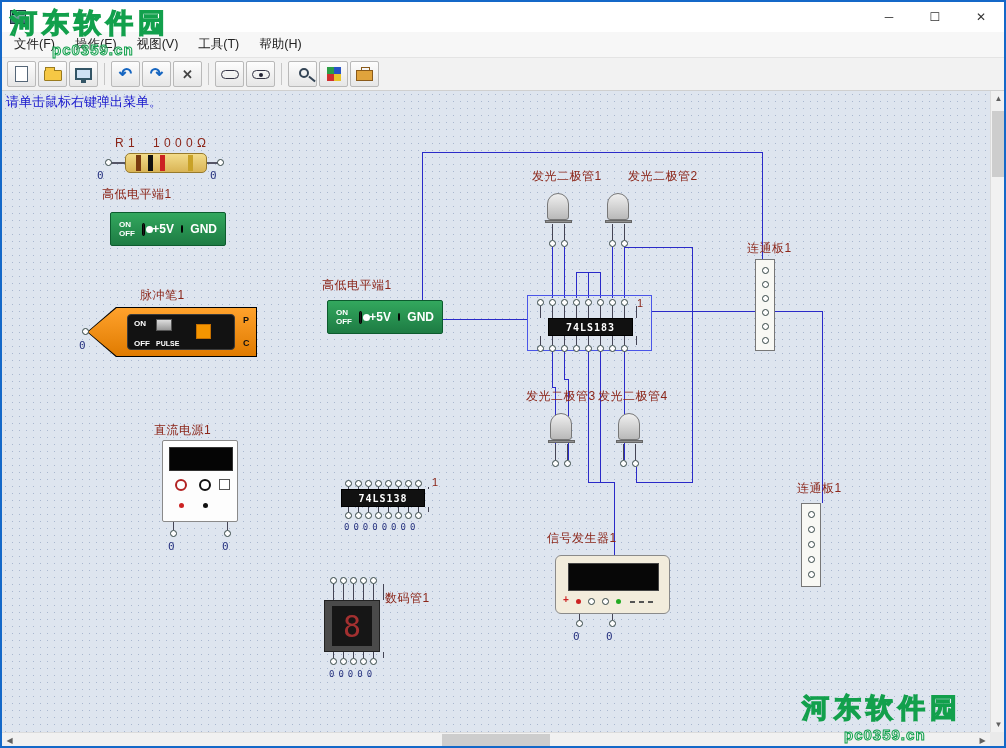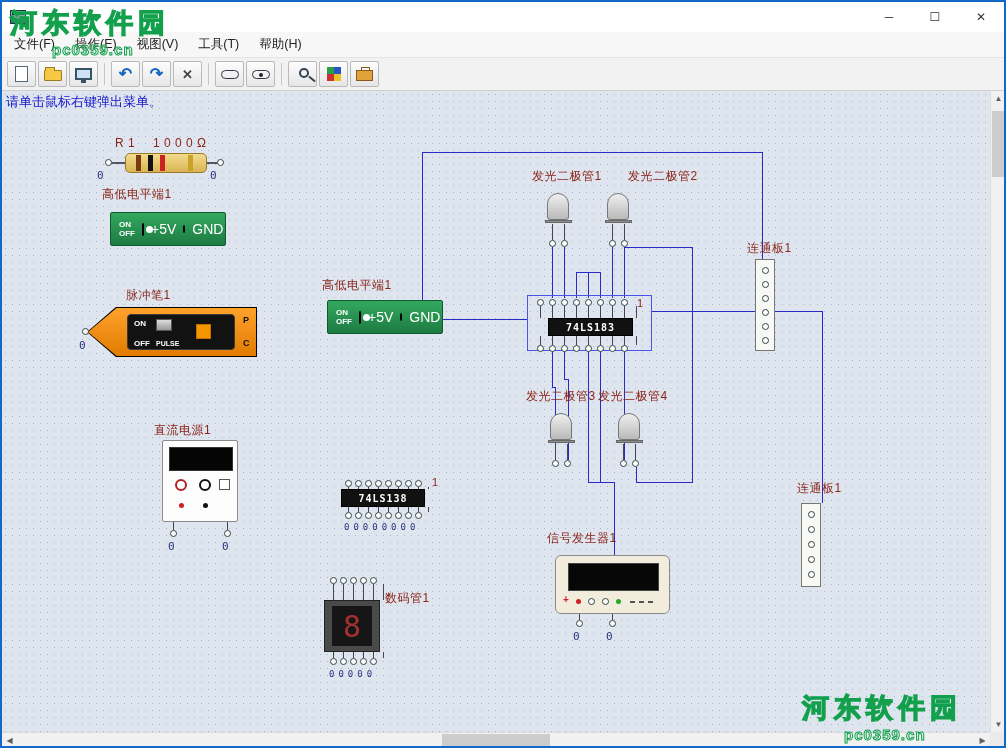--- a/index.html
+++ b/index.html
@@ -56,21 +56,21 @@
   .comp { position:absolute; z-index:2; }
   
   .res-lead { position:absolute; height:2px; background:#556; }
   .res-body { position:absolute; width:82px; height:20px; background:linear-gradient(#f3dc8a,#d9b455); border:1px solid #977a2c; border-radius:5px; }
   .res-body i { position:absolute; top:1px; width:5px; height:16px; }
   
   .lvl { position:absolute; width:116px; height:34px; background:linear-gradient(#33a85e,#1d7b43); border:1px solid #0c5b2e; border-radius:2px; display:flex; align-items:center; gap:7px; padding:0 8px; z-index:2; }
   .lvl .oo { display:flex; flex-direction:column; font-weight:bold; font-size:8px; color:#fff; line-height:9px; }
   .lvl .tog { width:24px; height:13px; background:#1a1a1a; border:1px solid #000; border-radius:7px; position:relative; }
   .lvl .tog i { position:absolute; left:3px; top:2px; width:7px; height:7px; border-radius:50%; background:#fff; }
-  .lvl .lab { font-weight:normal; font-size:14px; color:#fff; }
+  .lvl .lab { font-weight:bold; font-size:12px; color:#fff; }
   .lvl .dot { width:8px; height:8px; border-radius:50%; background:#111; border:1px solid #000; }
   
   .pen { position:absolute; width:170px; height:50px; z-index:2; }
   .pen-body { position:absolute; inset:0; background:#000; clip-path:polygon(0 50%,17% 0,100% 0,100% 100%,17% 100%); }
   .pen-fill { position:absolute; inset:1px; background:linear-gradient(#ffa22c,#e07b00); clip-path:polygon(0 50%,17% 0,100% 0,100% 100%,17% 100%); }
   .pen-panel { position:absolute; left:40px; top:7px; width:108px; height:36px; background:#121212; border:1px solid #3a3a3a; border-radius:4px; z-index:2; }
   .pen-panel span { position:absolute; color:#fff; font-weight:bold; font-size:8px; }
   .p-knob { position:absolute; left:28px; top:4px; width:16px; height:12px; background:linear-gradient(#ddd,#999); border:1px solid #555; }
   .p-btn { position:absolute; left:68px; top:9px; width:15px; height:15px; background:#f59500; border:1px solid #c57000; }
   .pen .pc { position:absolute; font-weight:bold; font-size:9px; color:#101010; z-index:3; }
@@ -234,21 +234,21 @@
         <span>OFF</span>
       </span>
       <span class="tog">
           <i></i>
         </span>
       <span class="lab">+5V</span>
       <span class="dot"></span>
       <span class="lab">GND</span>
     </div>
 
-    <span class="clabel" style="left:124px;top:196px">脉冲笔1</span>
+    <span class="clabel" style="left:138px;top:196px">脉冲笔1</span>
     <div class="pen" style="left:85px;top:216px">
       <div class="pen-body">
           <div class="pen-fill"></div>
         </div>
       <div class="pen-panel">
         <span style="left:6px;top:4px">ON</span>
         <span class="p-knob"></span>
         <span style="left:6px;top:24px">OFF</span>
         <span style="left:28px;top:25px;font-size:7px">PULSE</span>
         <span class="p-btn"></span>

